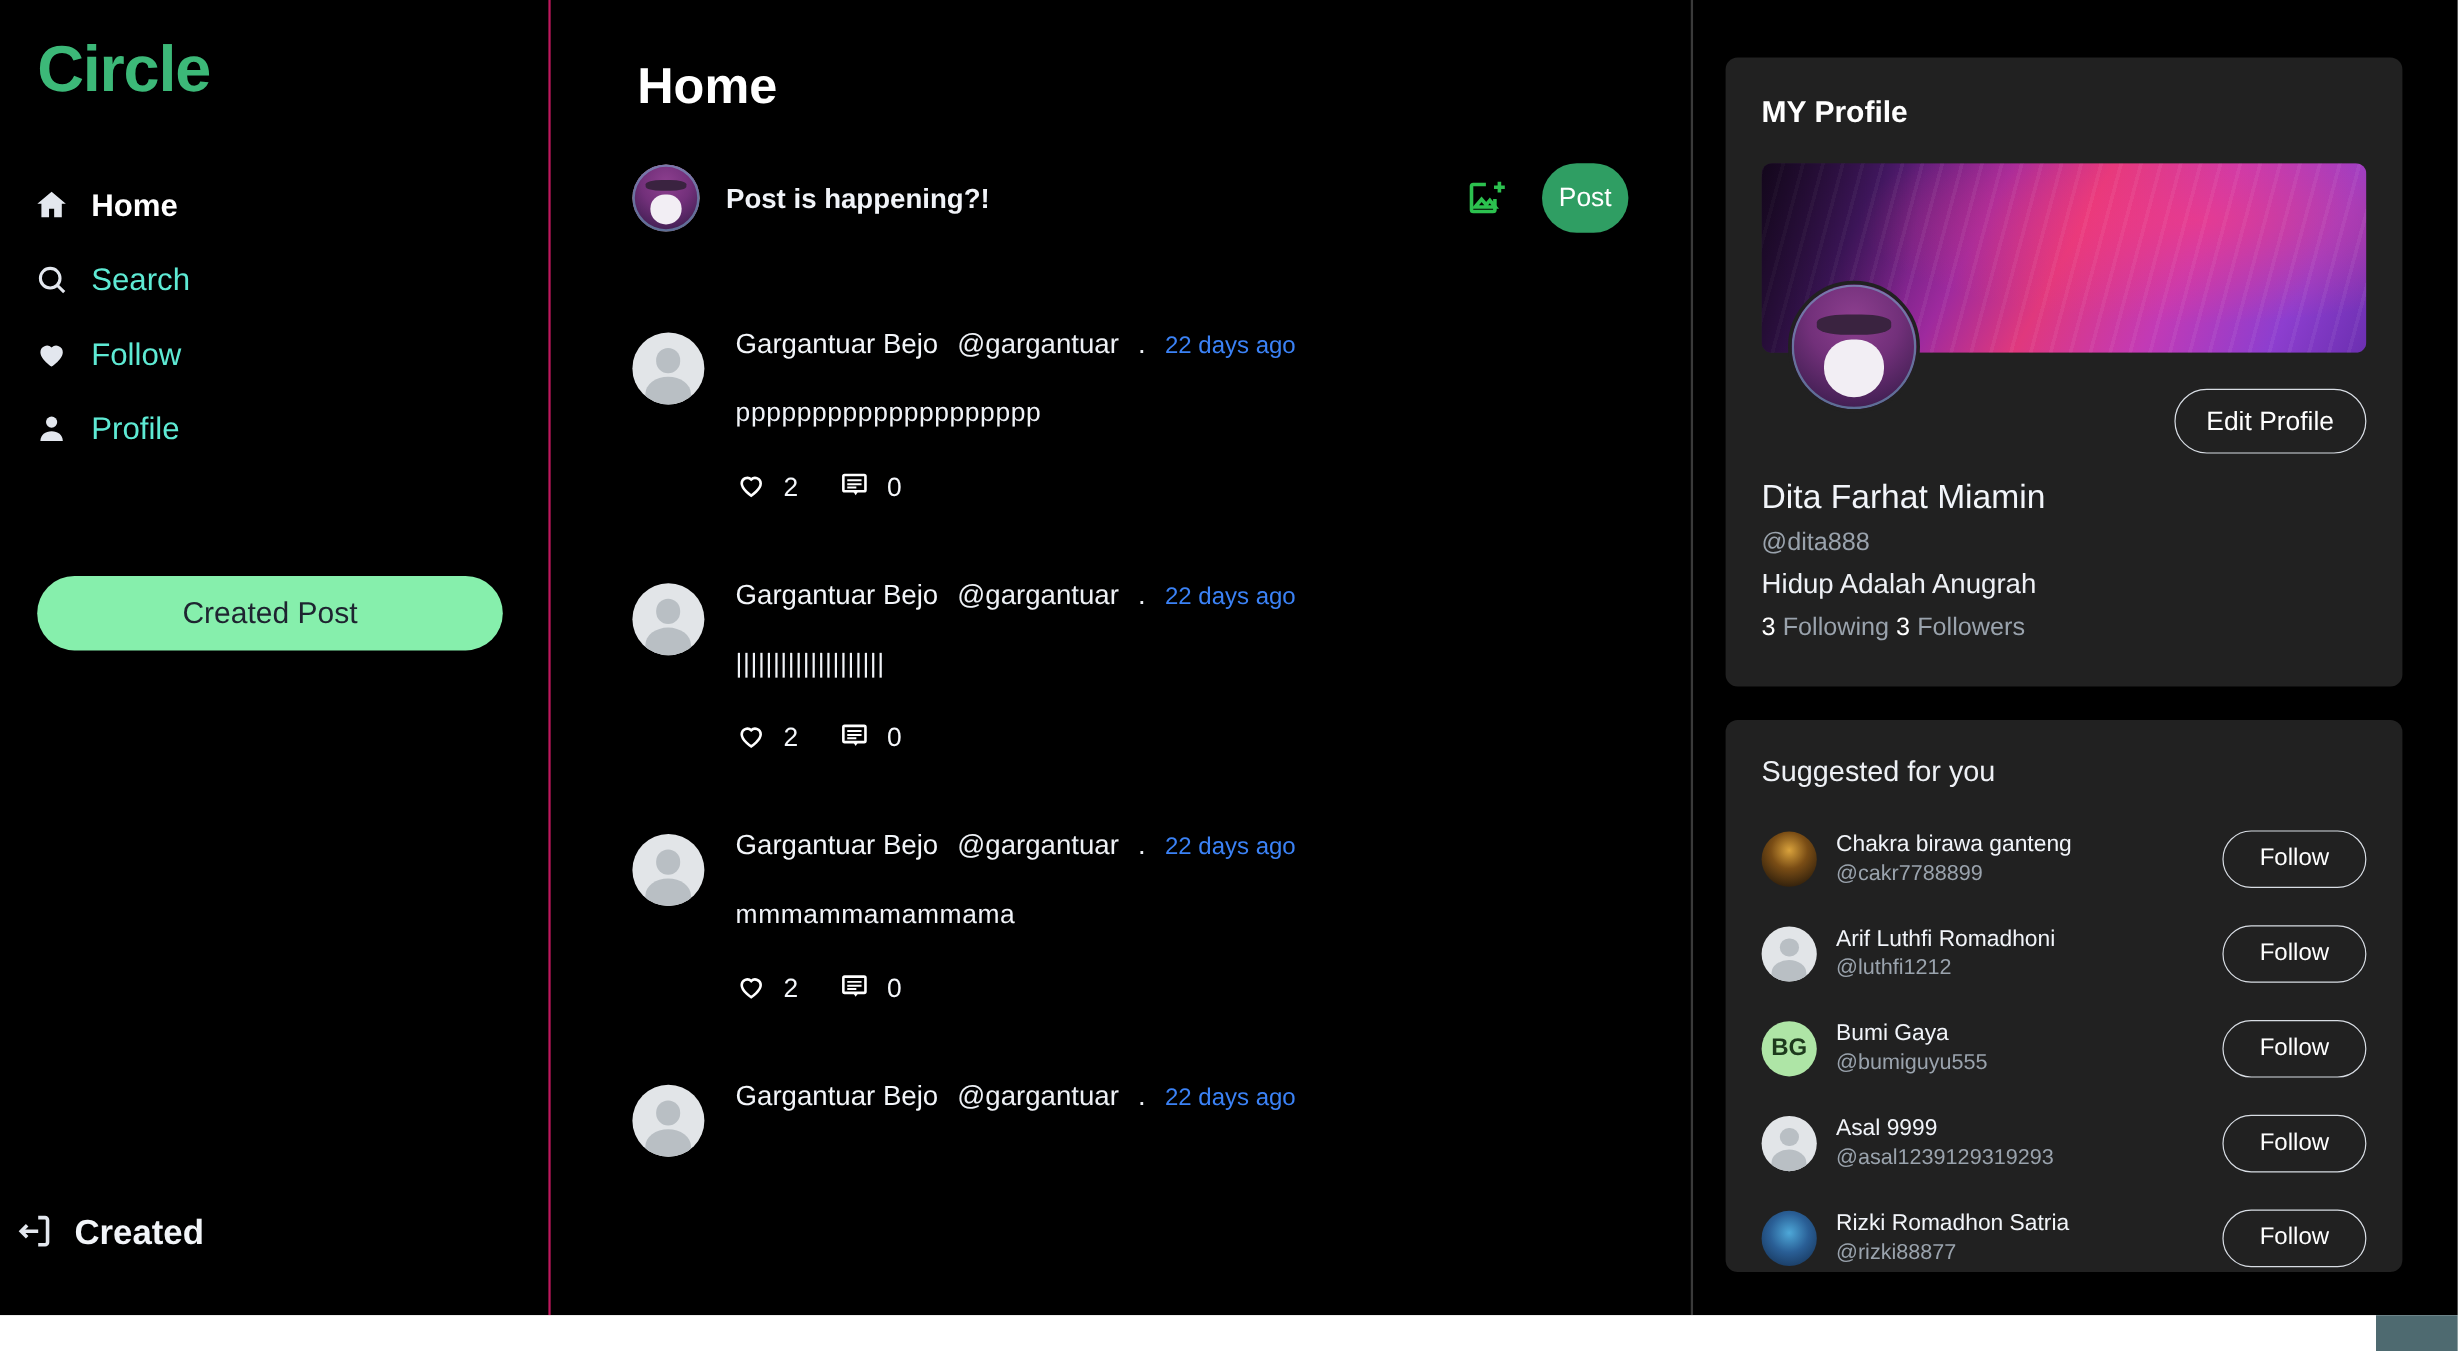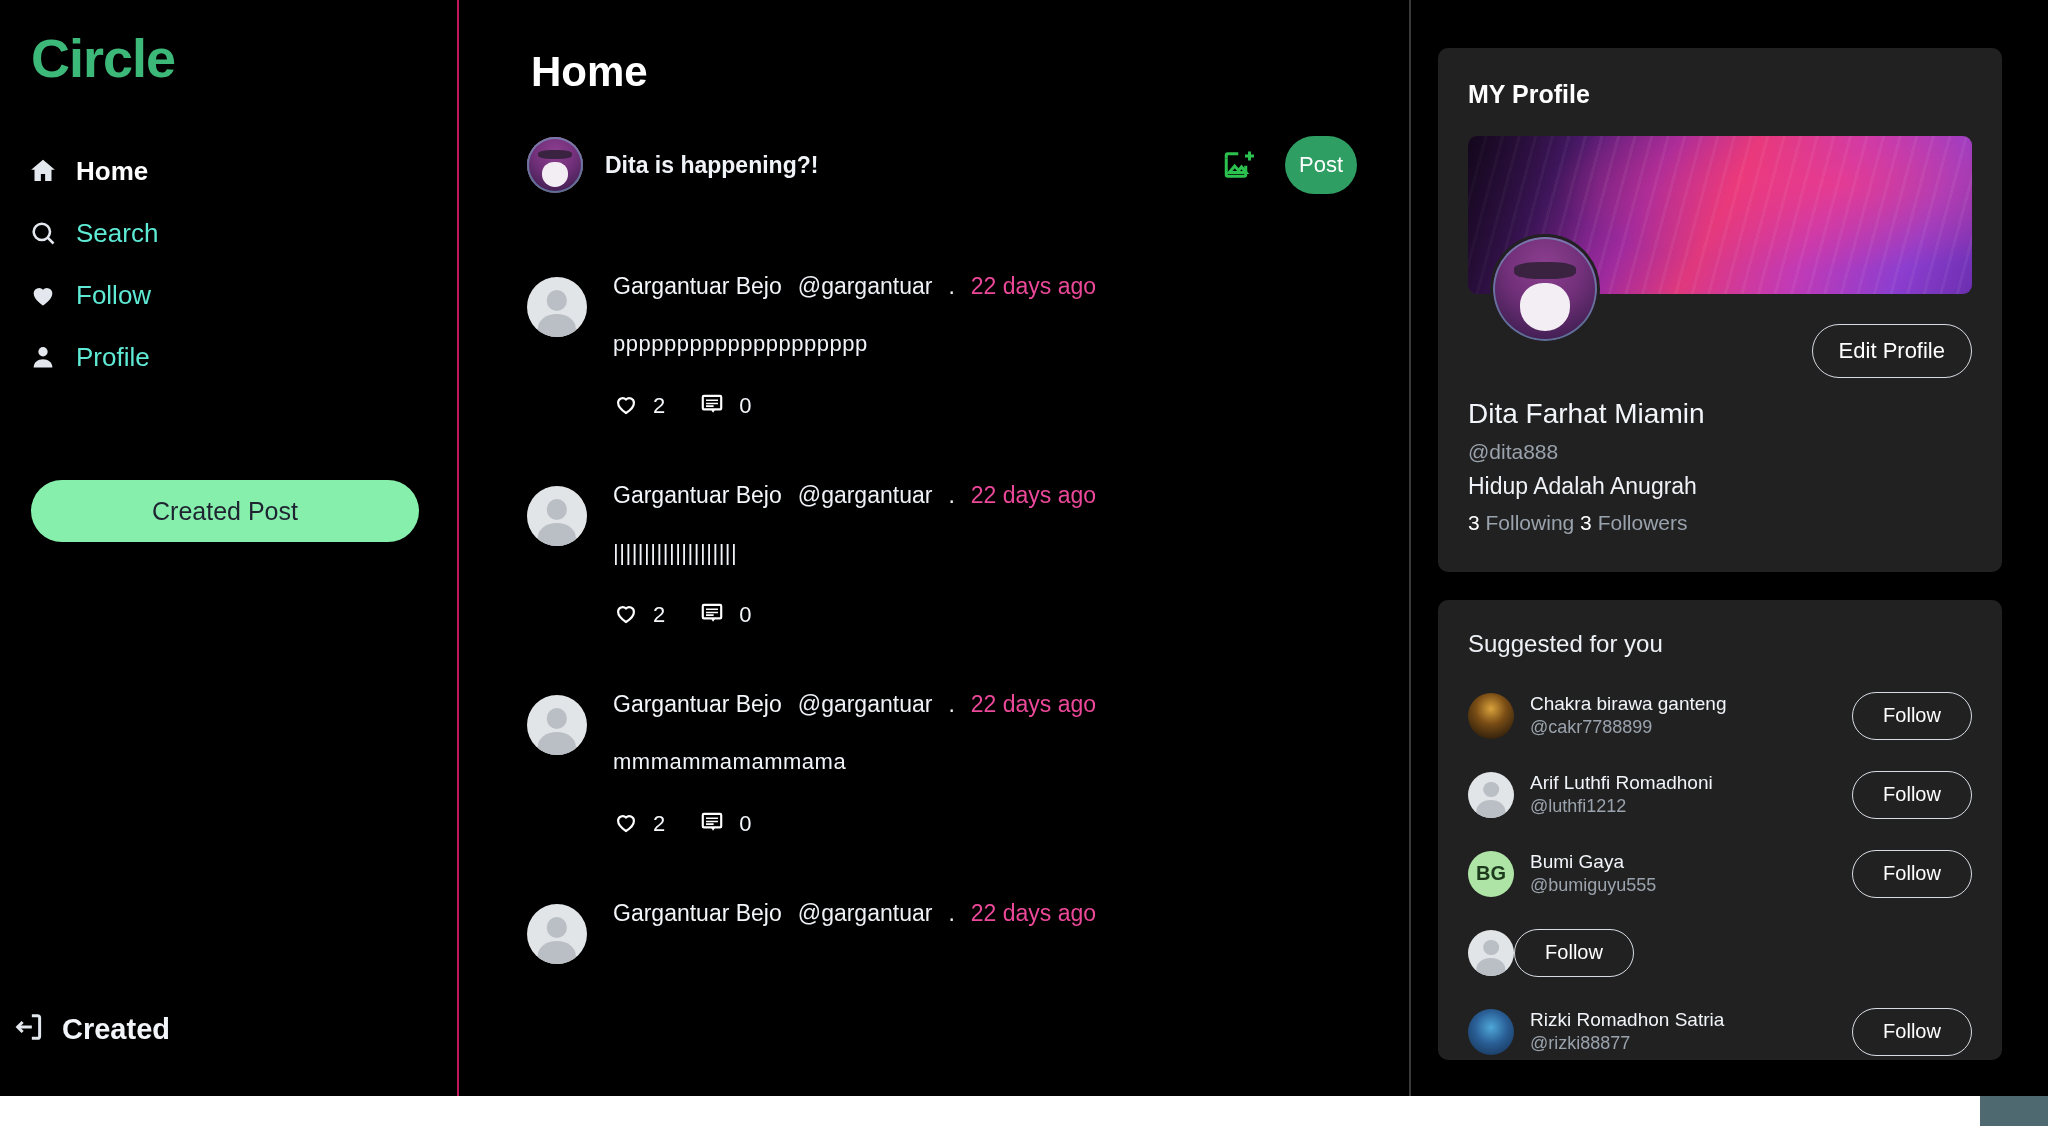--- a/index.html
+++ b/index.html
@@ -53,21 +53,21 @@
   .post-avatar{width:60px;height:60px;border-radius:50%;position:absolute;left:0;top:4px;
     background:#e2e5e8;overflow:hidden;}
   .post-avatar .ph-head{position:absolute;left:50%;top:22%;width:34%;height:34%;
     transform:translateX(-50%);border-radius:50%;background:#b9bfc4;}
   .post-avatar .ph-body{position:absolute;left:50%;top:62%;width:64%;height:48%;
     transform:translateX(-50%);border-radius:50% 50% 0 0;background:#b9bfc4;}
   .post-head{margin-left:86px;display:flex;align-items:baseline;gap:16px;height:48px;margin-top:27px;}
   .p-name{font-size:23px;color:#f3f6fa;}
   .p-handle{font-size:23px;color:#eef1f6;}
   .p-dot{font-size:23px;color:#eef1f6;}
-  .p-time{font-size:23px;color:#ec4899;}
+  .p-time{font-size:20px;color:#3b82f6;}
   .post-body{margin-left:86px;margin-top:10px;font-size:22px;color:#f0f3f8;
     letter-spacing:.5px;white-space:pre;}
   .post-actions{margin-left:86px;margin-top:32px;display:flex;align-items:center;gap:14px;height:34px;}
   .act{display:flex;align-items:center;gap:14px;cursor:pointer;}
   .act .ico svg{stroke:#ffffff;fill:none;stroke-width:2;}
   .act-count{font-size:22px;color:#f4f7fb;margin-right:20px;}
 
   
   .rail{flex:1;height:1096px;background:#000000;position:relative;padding:0;}
   .card{position:absolute;left:27px;width:564px;background:#212121;border-radius:10px;}
@@ -176,21 +176,21 @@
   </div>
 
   <div class="main">
     <div class="page-title">Home</div>
 
     <div class="composer">
       <div class="avatar compose-avatar">
         <div class="av-img"></div>
           <div class="av-ring"></div>
       </div>
-      <div class="compose-placeholder">Dita is happening?!</div>
+      <div class="compose-placeholder">Post is happening?!</div>
       <span class="img-upload-icon">
         <svg width="36" height="36" viewBox="0 0 24 24">
           <path d="M3.5 7.5v11a1 1 0 0 0 1 1h11a1 1 0 0 0 1-1v-6"></path>
           <path d="M3.5 7.5v-2a1 1 0 0 1 1-1h7"></path>
           <path d="m5.5 17 3.6-4.3 2.6 3 2-2.4 3 3.7z"></path>
           <path d="M19 3v6M16 6h6"></path>
         </svg>
       </span>
       <button class="post-btn">Post</button>
     </div>
@@ -376,20 +376,24 @@
             <div class="sug-handle">@bumiguyu555</div>
           </div>
           <button class="follow-btn">Follow</button>
         </div>
 
         <div class="sug">
           <div class="sug-avatar ph">
               <div class="ph-head"></div>
               <div class="ph-body"></div>
             </div>
+          <div class="sug-meta">
+            <div class="sug-name">Asal 9999</div>
+            <div class="sug-handle">@asal1239129319293</div>
+          </div>
           <button class="follow-btn">Follow</button>
         </div>
 
         <div class="sug">
           <div class="sug-avatar blue"></div>
           <div class="sug-meta">
             <div class="sug-name">Rizki Romadhon Satria</div>
             <div class="sug-handle">@rizki88877</div>
           </div>
           <button class="follow-btn">Follow</button>

